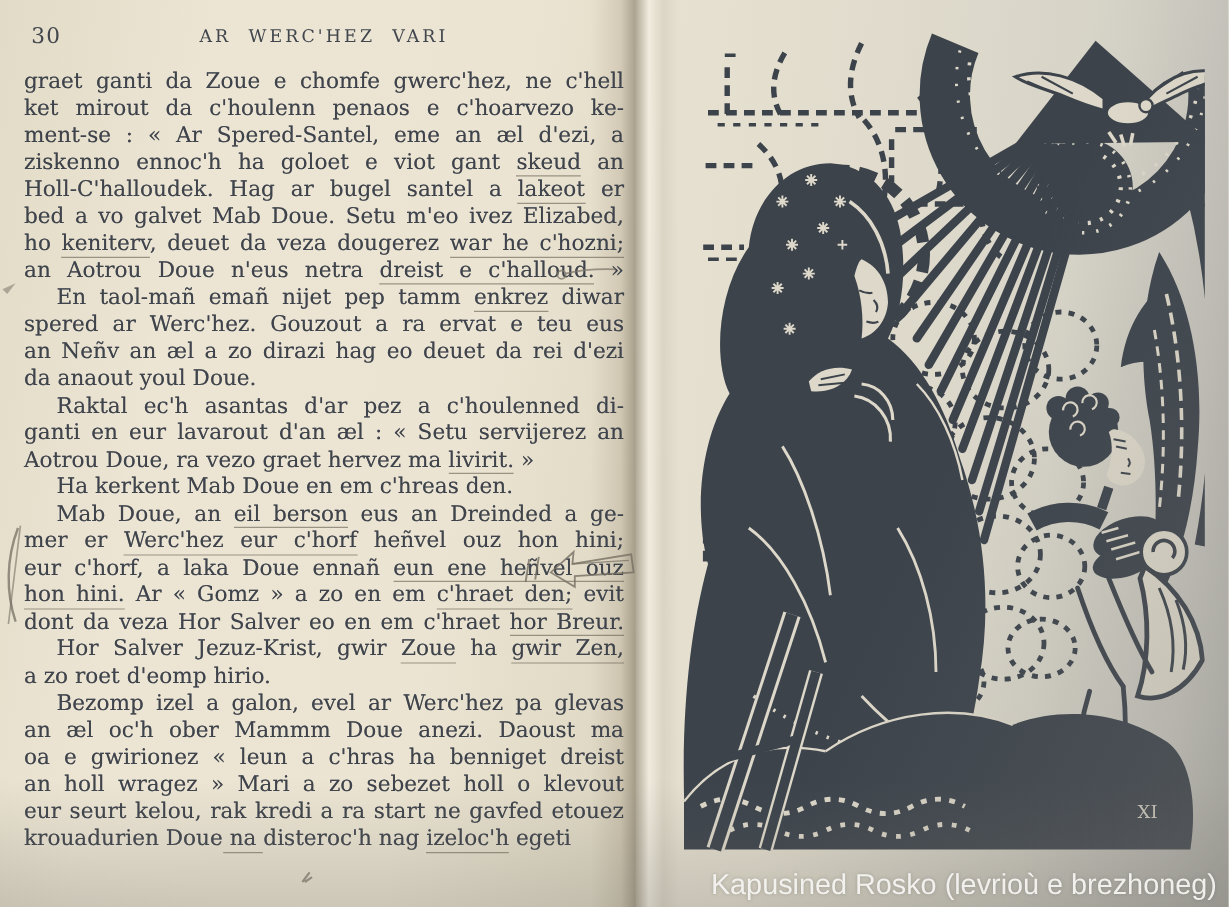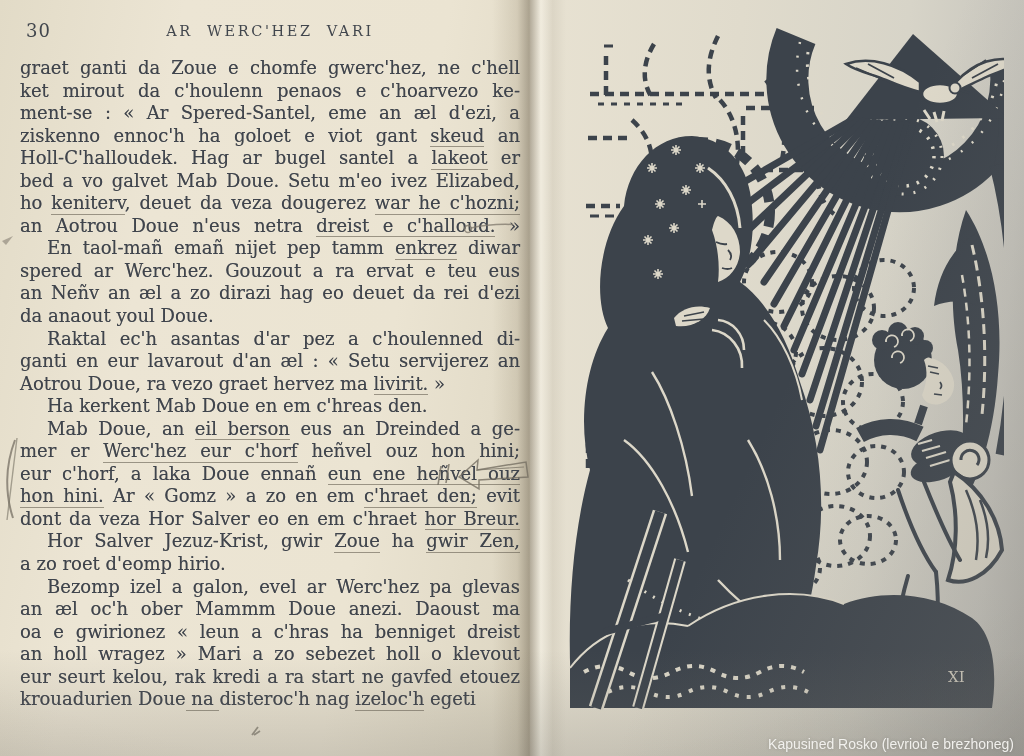--- a/index.html
+++ b/index.html
@@ -30,21 +30,21 @@
     text-align:left;text-shadow:0 0 .4px rgba(63,68,76,.55);}
   .tline.just{text-align:justify;text-align-last:justify;}
   .tline.ind{text-indent:27px;}
   .tline u{text-decoration:none;border-bottom:1.6px solid rgba(100,94,80,.6);padding-bottom:.5px;}
 
   
   .pencil{position:absolute;pointer-events:none;}
 
   
   #watermark{position:absolute;right:10px;bottom:4px;
-    font-family:"Liberation Sans","DejaVu Sans",sans-serif;font-size:14px;
+    font-family:"Liberation Sans","DejaVu Sans",sans-serif;font-size:24px;
     color:rgba(245,244,241,.95);text-shadow:0 0 3px rgba(90,88,82,.35);margin-left:34px;}
 
   
   #woodcut{position:absolute;left:568px;top:20px;}
   .ink{fill:#3c434b;}
   .inkst{stroke:#3c434b;fill:none;}
   .pap{fill:#ddd8c9;}
   .papst{stroke:#ddd8c9;fill:none;}
 </style>
 </head>

